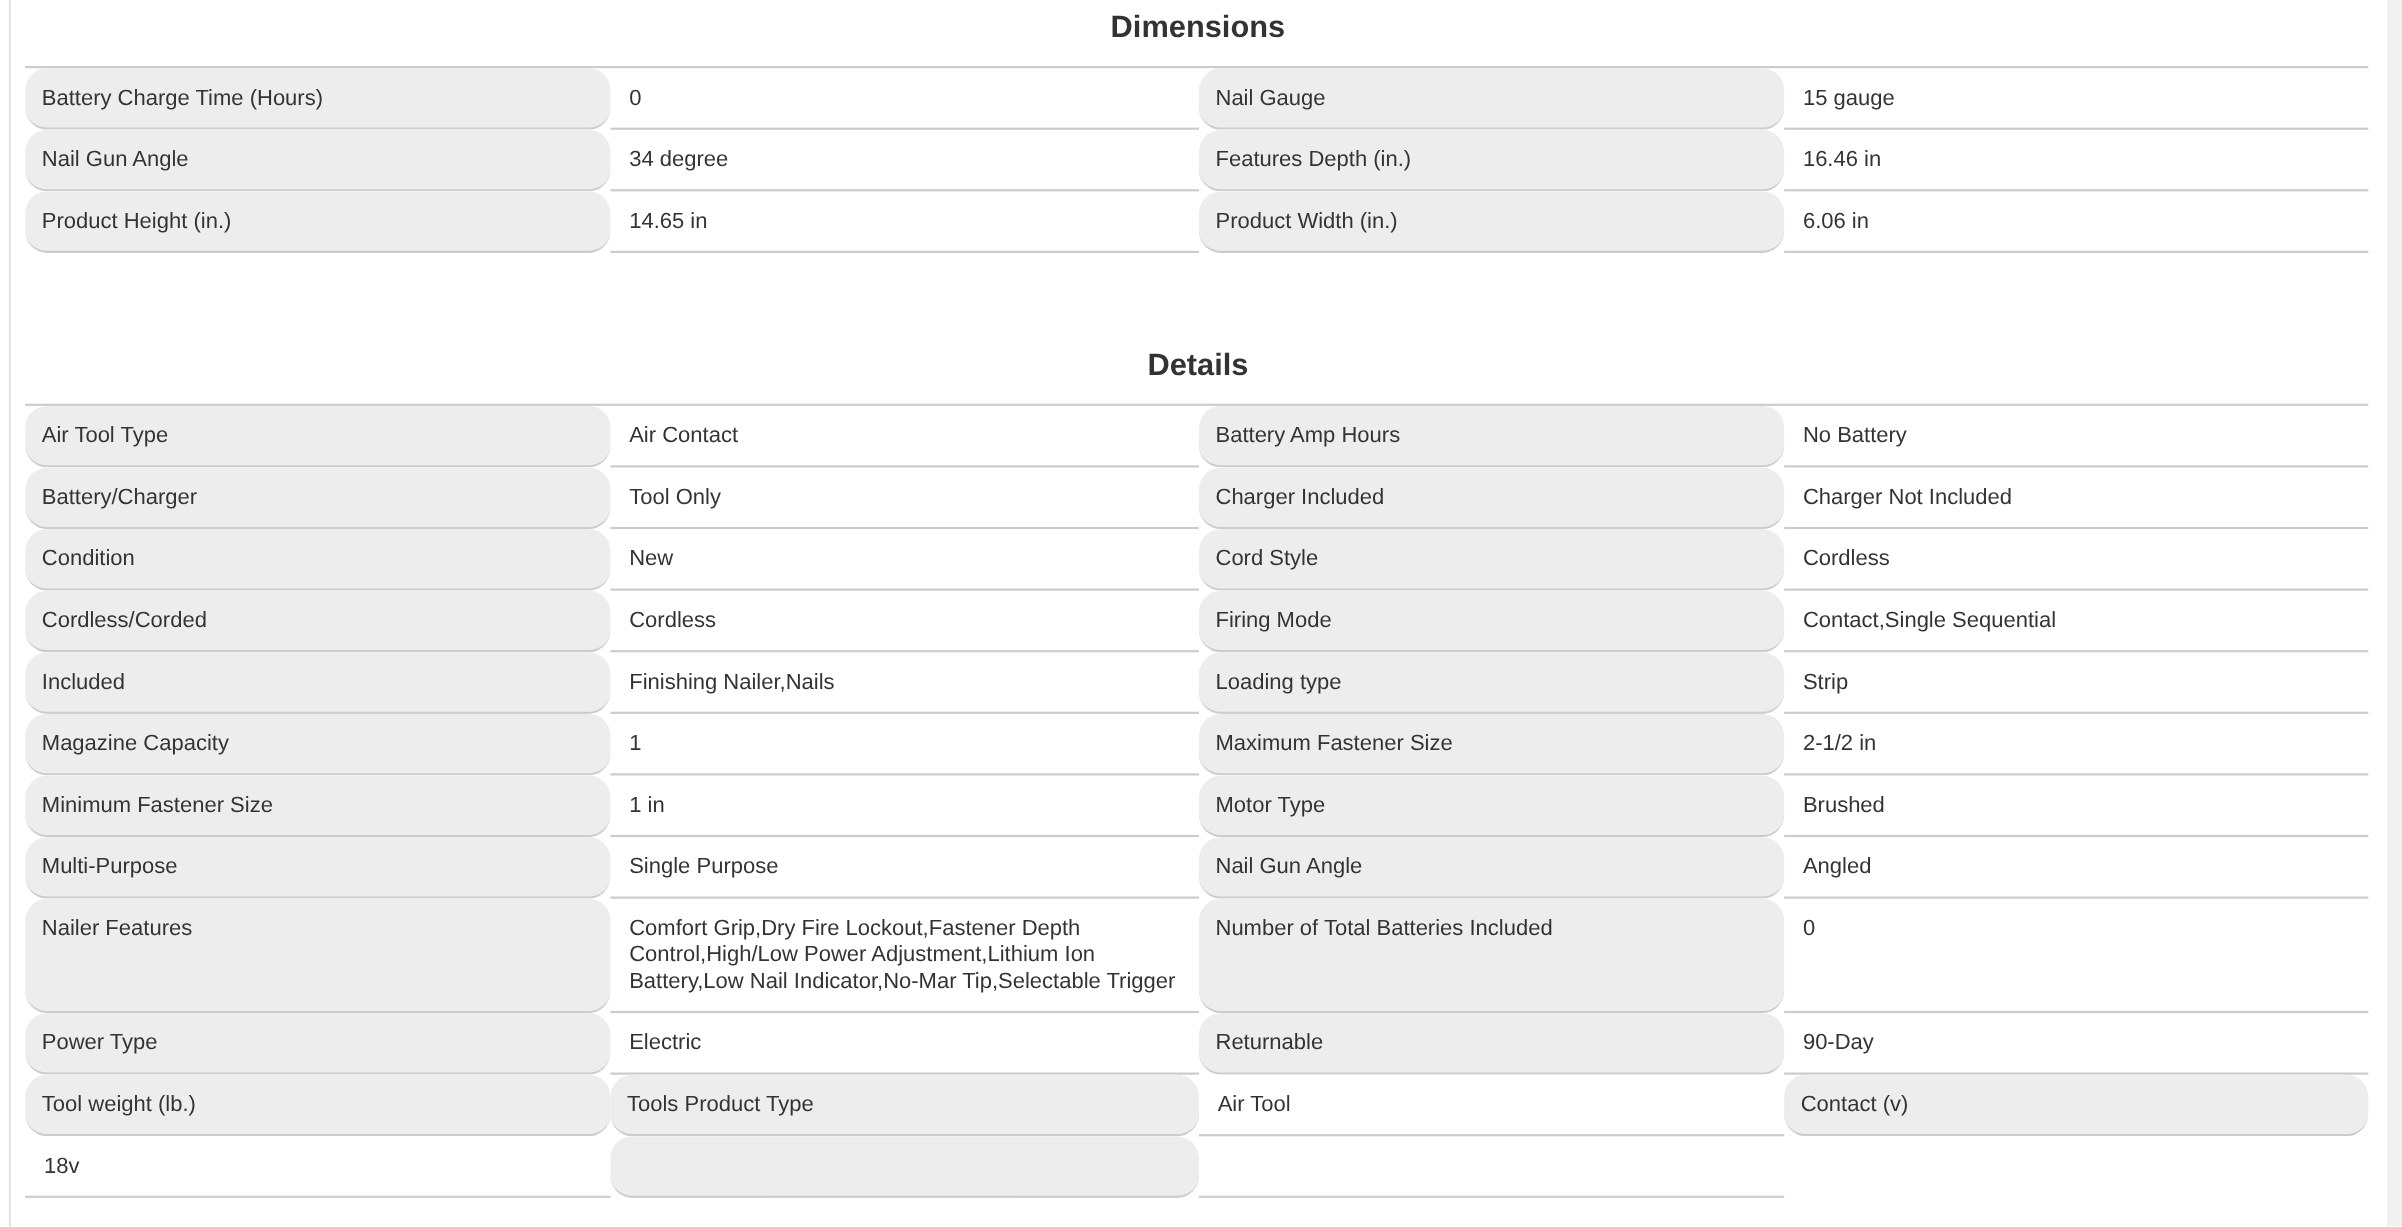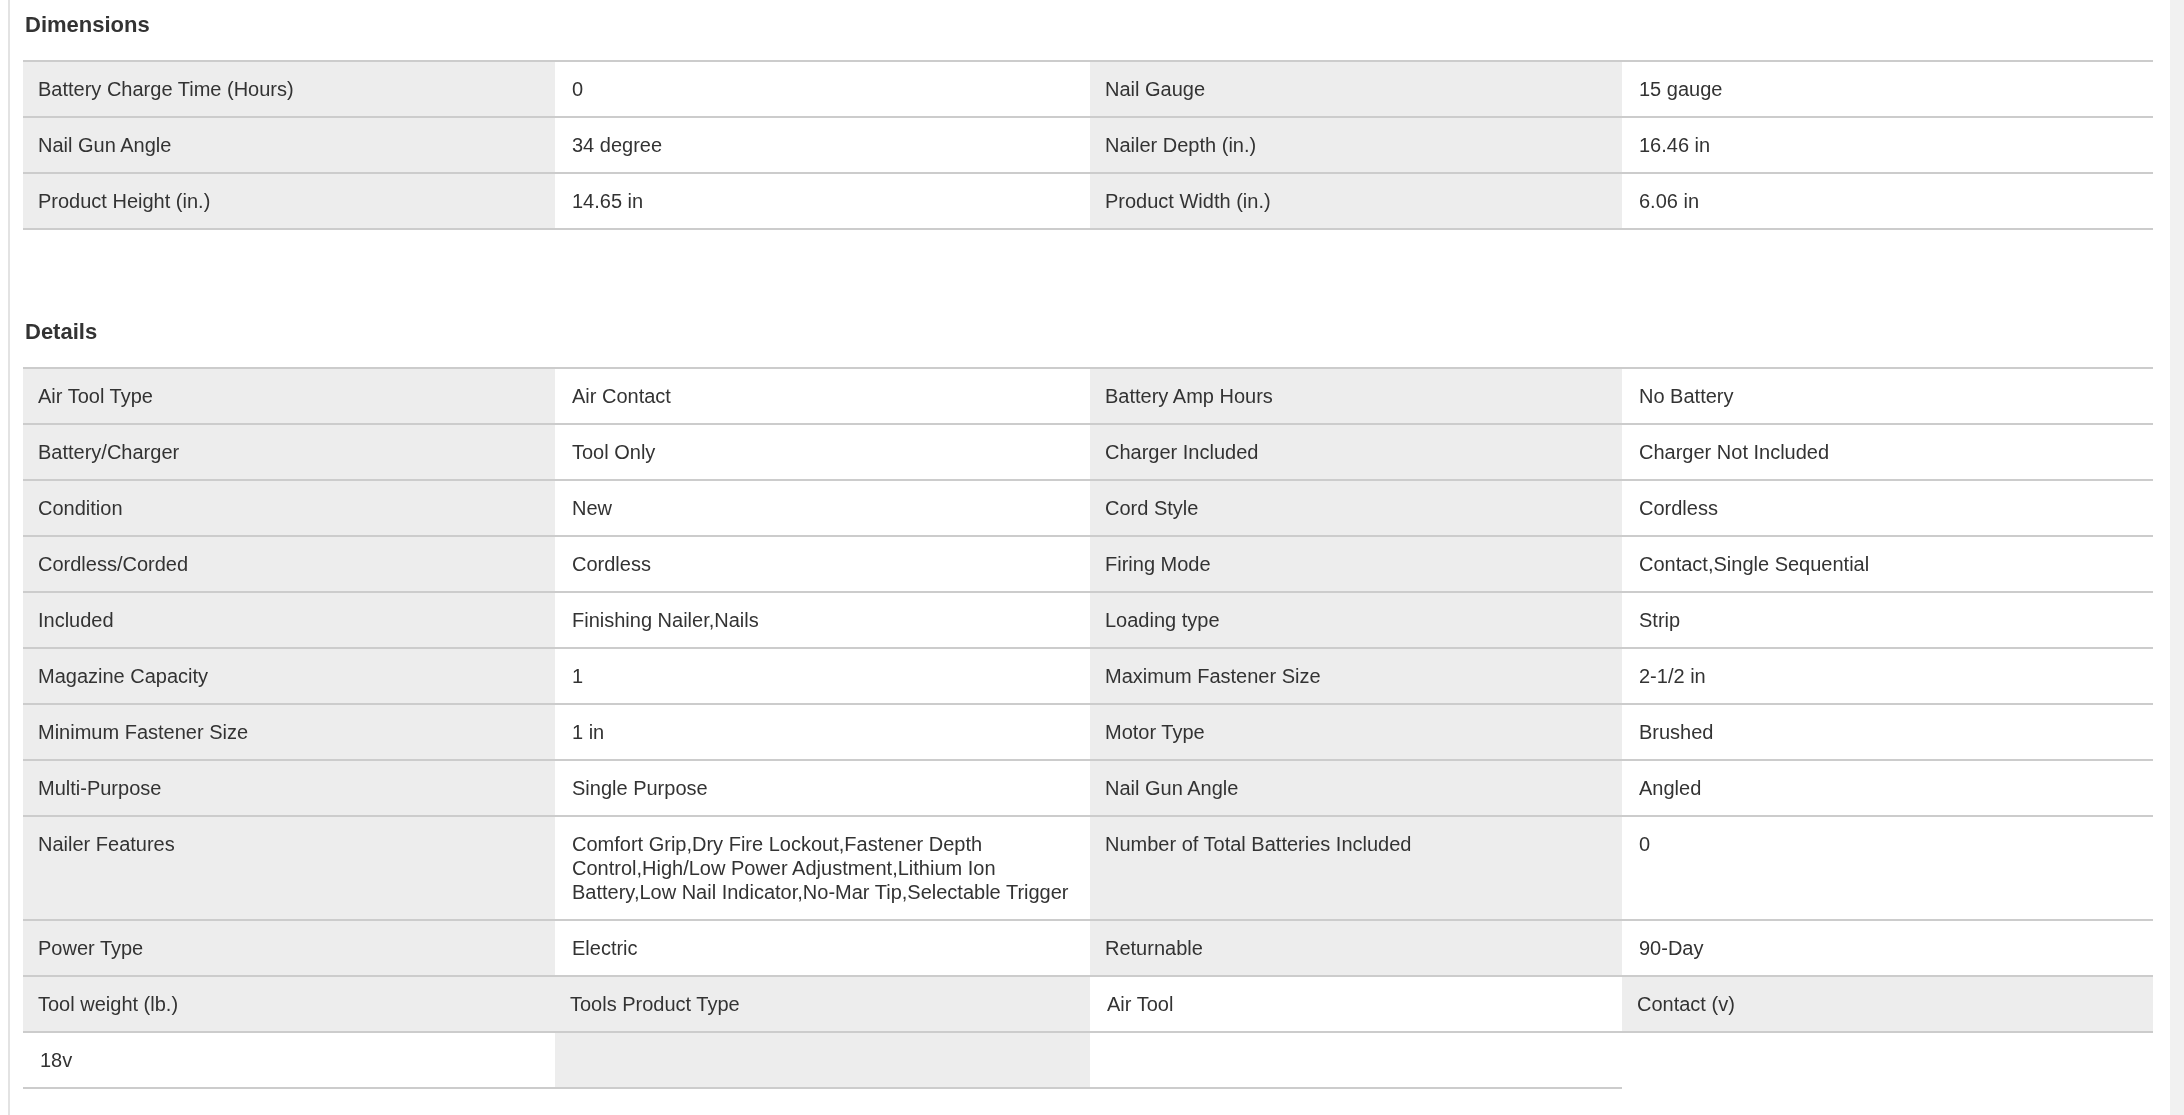--- a/index.html
+++ b/index.html
@@ -22,57 +22,58 @@
     width: 14px; height: 1115px;
     background: var(--scrollbar-track, #f1f1f1);
   }
   .content {
     position: absolute; left: 23px; top: 0;
     width: 2130px;
     padding-top: 8px;
   }
   .section-heading {
     margin: 0 0 18px 2px;
-    font-size: 22px;
+    font-size: 28px;
     line-height: 34px;
     font-weight: 600;
     color: var(--heading-text, #333333);
+    text-align: center;
   }
   .spec-section + .spec-section { margin-top: 85px; }
   .spec-table {
     display: grid;
     grid-template-columns: 532px 535px 532px 531px;
     border-top: 2px solid var(--row-border, #cccccc);
   }
   .cell {
     border-bottom: 2px solid var(--row-border, #cccccc);
     font-size: 20px;
     line-height: 24px;
     padding: 15px 15px 15px 15px;
     vertical-align: top;
   }
-  .label-cell { background: var(--label-cell-bg, #ededed); }
+  .label-cell { background: var(--label-cell-bg, #ededed); border-radius: 20px; }
   .value-cell { padding-left: 17px; }
 </style>
 </head>
 <body>
 
 <div class="page">
   <div class="left-divider"></div>
   <main class="content">
   <section class="spec-section">
     <h2 class="section-heading">Dimensions</h2>
     <div class="spec-table">
           <div class="cell label-cell">Battery Charge Time (Hours)</div>
           <div class="cell value-cell">0</div>
           <div class="cell label-cell">Nail Gauge</div>
           <div class="cell value-cell">15 gauge</div>
           <div class="cell label-cell">Nail Gun Angle</div>
           <div class="cell value-cell">34 degree</div>
-          <div class="cell label-cell">Nailer Depth (in.)</div>
+          <div class="cell label-cell">Features Depth (in.)</div>
           <div class="cell value-cell">16.46 in</div>
           <div class="cell label-cell">Product Height (in.)</div>
           <div class="cell value-cell">14.65 in</div>
           <div class="cell label-cell">Product Width (in.)</div>
           <div class="cell value-cell">6.06 in</div>
         </div>
   </section>
 
   <section class="spec-section">
     <h2 class="section-heading">Details</h2>

